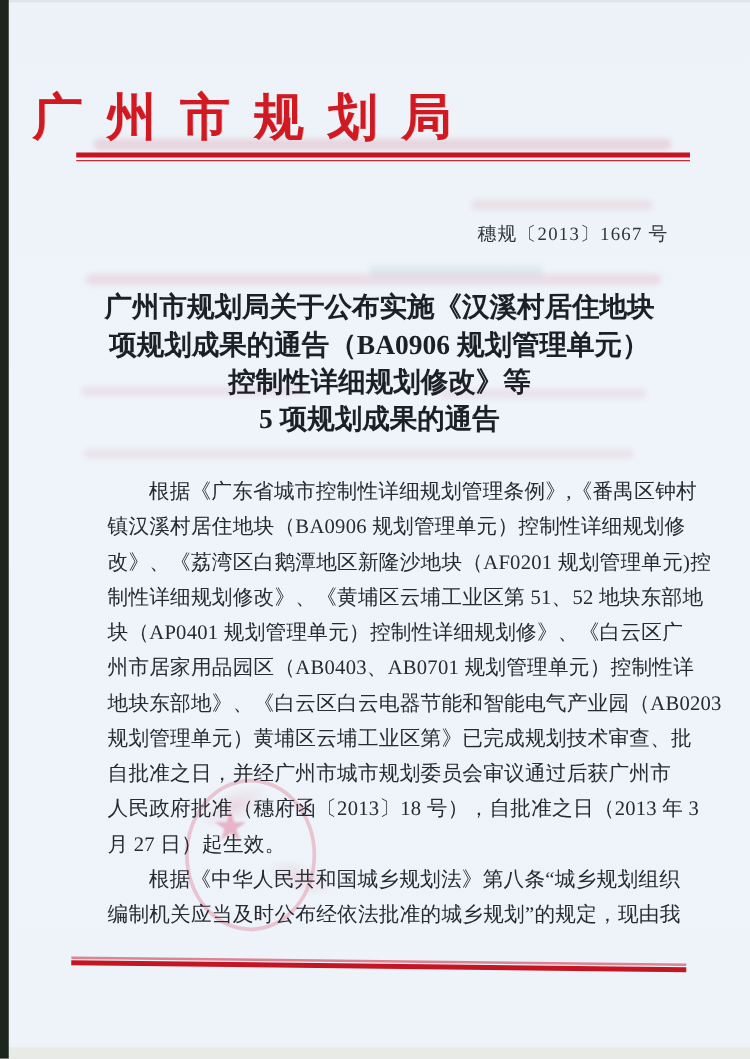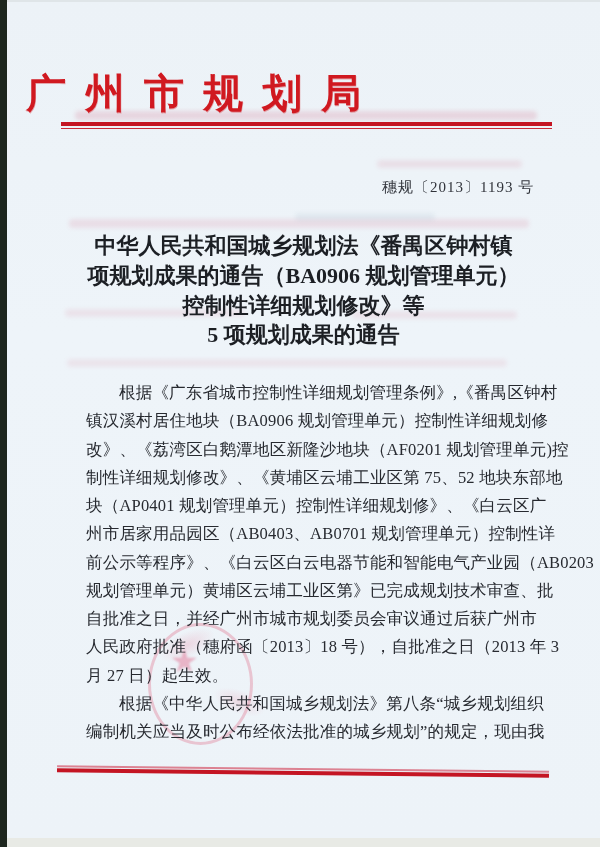--- a/index.html
+++ b/index.html
@@ -153,37 +153,37 @@
   <div class="seal-star">★</div>
 
   <div class="agency">广州市规划局</div>
 
   <div class="rule-top">
     <div class="thick"></div>
     <div class="gap"></div>
     <div class="thin"></div>
   </div>
 
-  <div class="docno">穗规〔2013〕1193 号</div>
+  <div class="docno">穗规〔2013〕1667 号</div>
 
   <div class="title">
-      <div class="title-line">中华人民共和国城乡规划法《番禺区钟村镇</div>
+      <div class="title-line">广州市规划局关于公布实施《汉溪村居住地块</div>
       <div class="title-line">项规划成果的通告（BA0906 规划管理单元）</div>
       <div class="title-line">控制性详细规划修改》等</div>
       <div class="title-line">5 项规划成果的通告</div>
     </div>
 
   <div class="bodytext">
       <div class="body-line indent">根据《广东省城市控制性详细规划管理条例》,《番禺区钟村</div>
       <div class="body-line">镇汉溪村居住地块（BA0906 规划管理单元）控制性详细规划修</div>
       <div class="body-line">改》、《荔湾区白鹅潭地区新隆沙地块（AF0201 规划管理单元)控</div>
-      <div class="body-line">制性详细规划修改》、《黄埔区云埔工业区第 75、52 地块东部地</div>
+      <div class="body-line">制性详细规划修改》、《黄埔区云埔工业区第 51、52 地块东部地</div>
       <div class="body-line">块（AP0401 规划管理单元）控制性详细规划修》、《白云区广</div>
       <div class="body-line">州市居家用品园区（AB0403、AB0701 规划管理单元）控制性详</div>
-      <div class="body-line">前公示等程序》、《白云区白云电器节能和智能电气产业园（AB0203</div>
+      <div class="body-line">地块东部地》、《白云区白云电器节能和智能电气产业园（AB0203</div>
       <div class="body-line">规划管理单元）黄埔区云埔工业区第》已完成规划技术审查、批</div>
       <div class="body-line">自批准之日，并经广州市城市规划委员会审议通过后获广州市</div>
       <div class="body-line">人民政府批准（穗府函〔2013〕18 号），自批准之日（2013 年 3</div>
       <div class="body-line">月 27 日）起生效。</div>
       <div class="body-line indent">根据《中华人民共和国城乡规划法》第八条“城乡规划组织</div>
       <div class="body-line">编制机关应当及时公布经依法批准的城乡规划”的规定，现由我</div>
     </div>
 
   <div class="rule-bottom">
     <div class="thin"></div>

